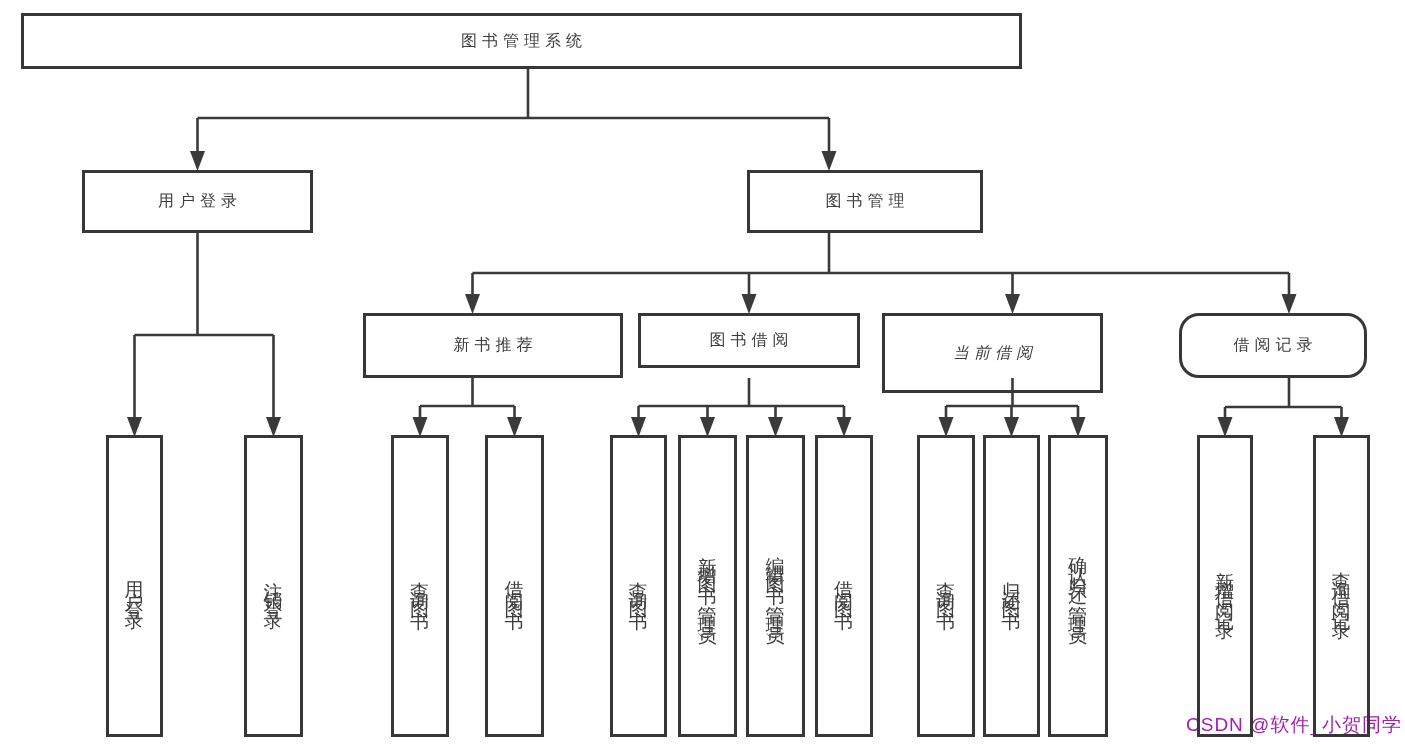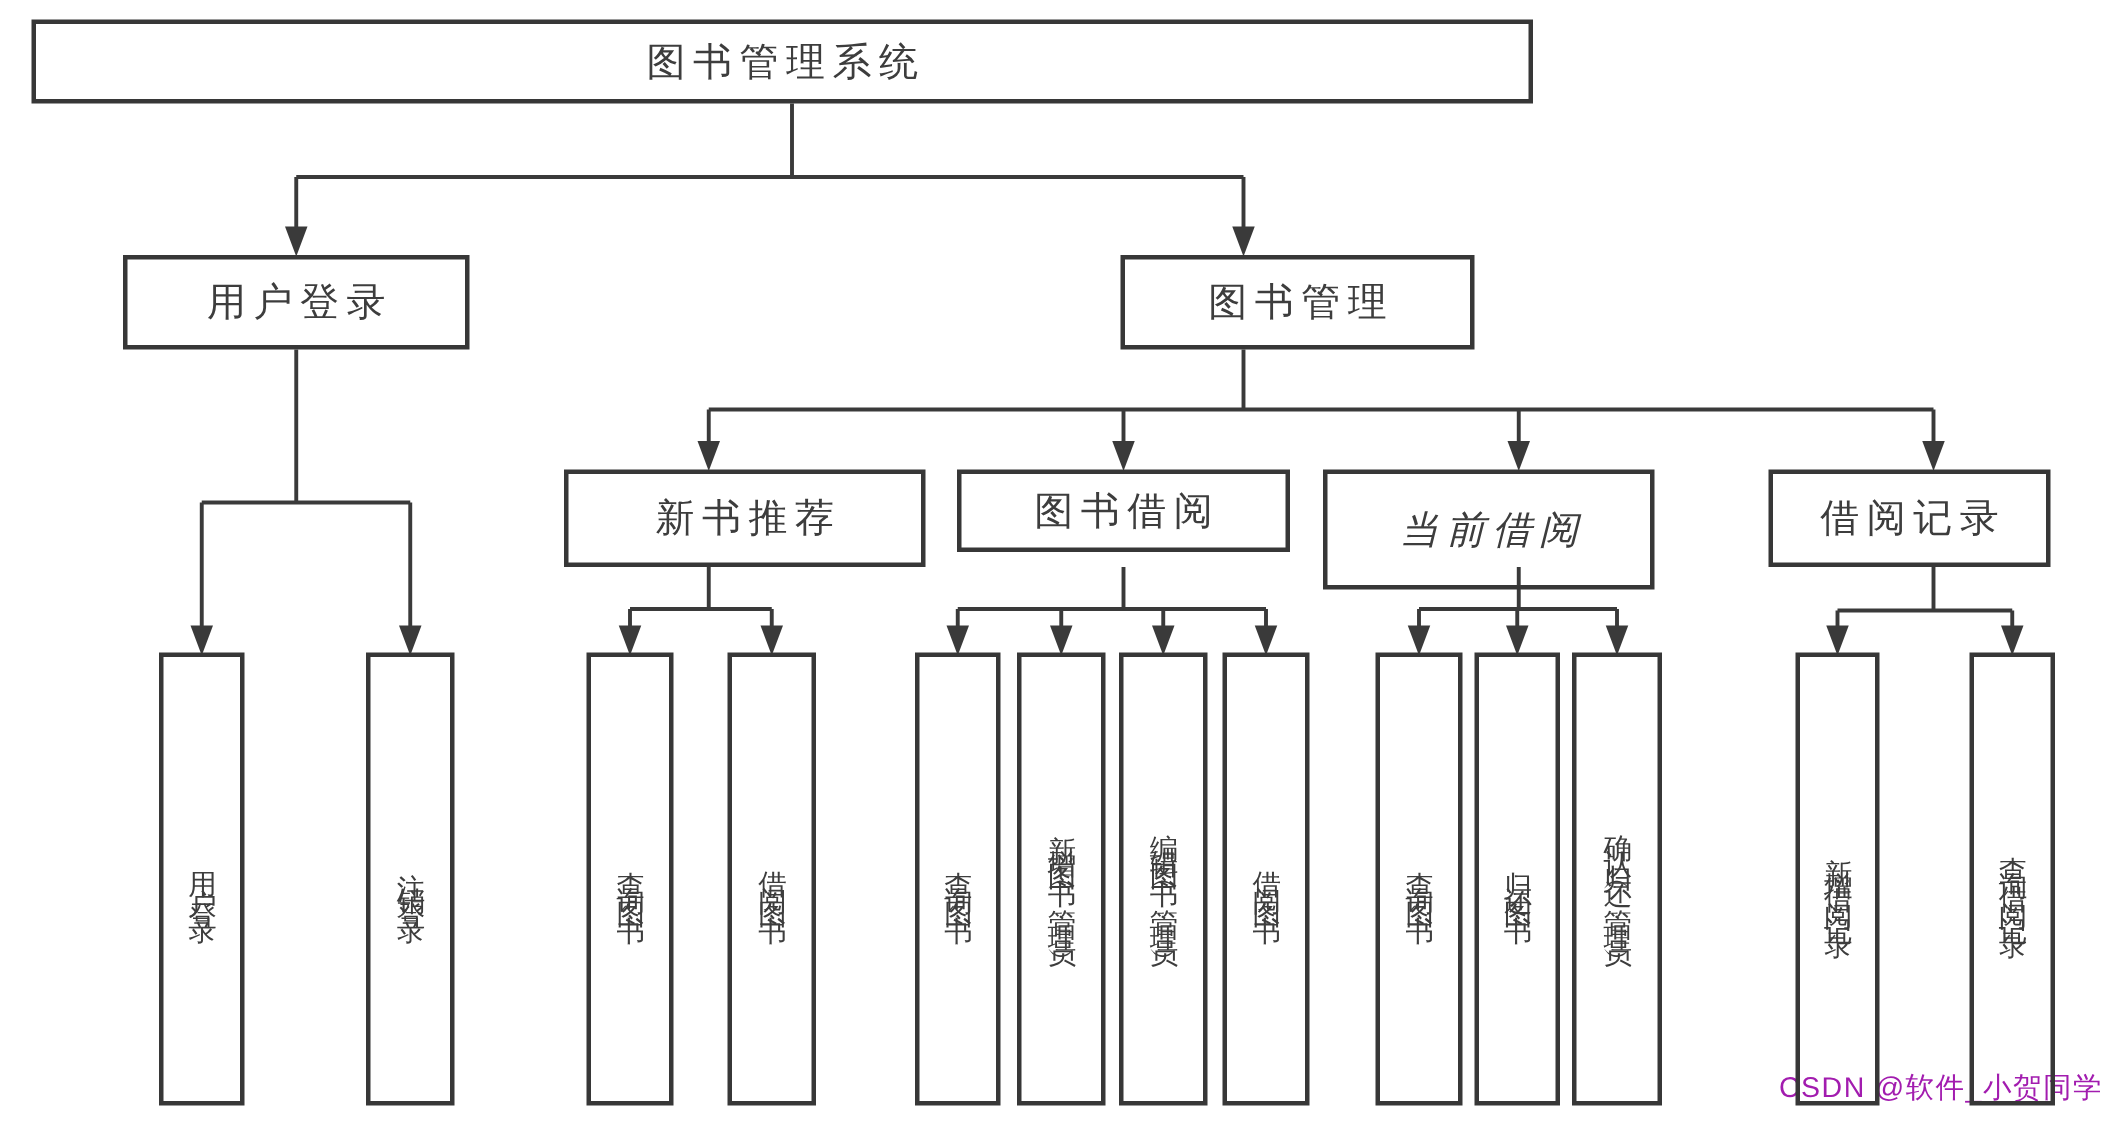--- a/index.html
+++ b/index.html
@@ -24,21 +24,21 @@
   }
   .node {
     position: absolute;
     box-sizing: border-box;
     border: 3px solid #373737;
     background: transparent;
     display: flex;
     align-items: center;
     justify-content: center;
     color: #3d3d3d;
-    font-size: 26px;
+    font-size: 16px;
     letter-spacing: 5px;
     text-indent: 5px; 
     white-space: nowrap;
     z-index: 3;
   }
   .vnode {
     position: absolute;
     box-sizing: border-box;
     border: 3px solid #373737;
     background: transparent;
@@ -112,24 +112,24 @@
       <path d="M1217.5 417 L1232.5 417 L1225 437 Z"></path>
       <path d="M1334 417 L1349 417 L1341.5 437 Z"></path>
     </g>
   </svg>
 
   <div class="node" style="left:21px; top:13px; width:1001px; height:56px;">图书管理系统</div>
 
   <div class="node" style="left:82px; top:170px; width:231px; height:63px;">用户登录</div>
   <div class="node" style="left:711px; top:170px; width:236px; height:63px;margin-left:36px;">图书管理</div>
 
-  <div class="node" style="left:376px; top:313px; width:241px; height:65px;">新书推荐</div>
+  <div class="node" style="left:363px; top:313px; width:260px; height:65px;">新书推荐</div>
   <div class="node" style="left:638px; top:313px; width:222px; height:55px;">图书借阅</div>
   <div class="node" style="left:882px; top:313px; width:221px; height:80px;font-style:italic;">当前借阅</div>
-  <div class="node" style="left:1179px; top:313px; width:188px; height:65px;">借阅记录</div>
+  <div class="node" style="left:1179px; top:313px; width:188px; height:65px;border-radius:20px;">借阅记录</div>
 
   <div class="vnode" style="left:106px; top:435px; width:57px; height:302px;">用户登录</div>
   <div class="vnode" style="left:244px; top:435px; width:59px; height:302px;">注销登录</div>
 
   <div class="vnode" style="left:391px; top:435px; width:58px; height:302px;">查询图书</div>
   <div class="vnode" style="left:485px; top:435px; width:59px; height:302px;">借阅图书</div>
 
   <div class="vnode" style="left:610px; top:435px; width:57px; height:302px;">查询图书</div>
   <div class="vnode" style="left:678px; top:435px; width:59px; height:302px;">新增图书（管理员）</div>
   <div class="vnode" style="left:746px; top:435px; width:59px; height:302px;">编辑图书（管理员）</div>

